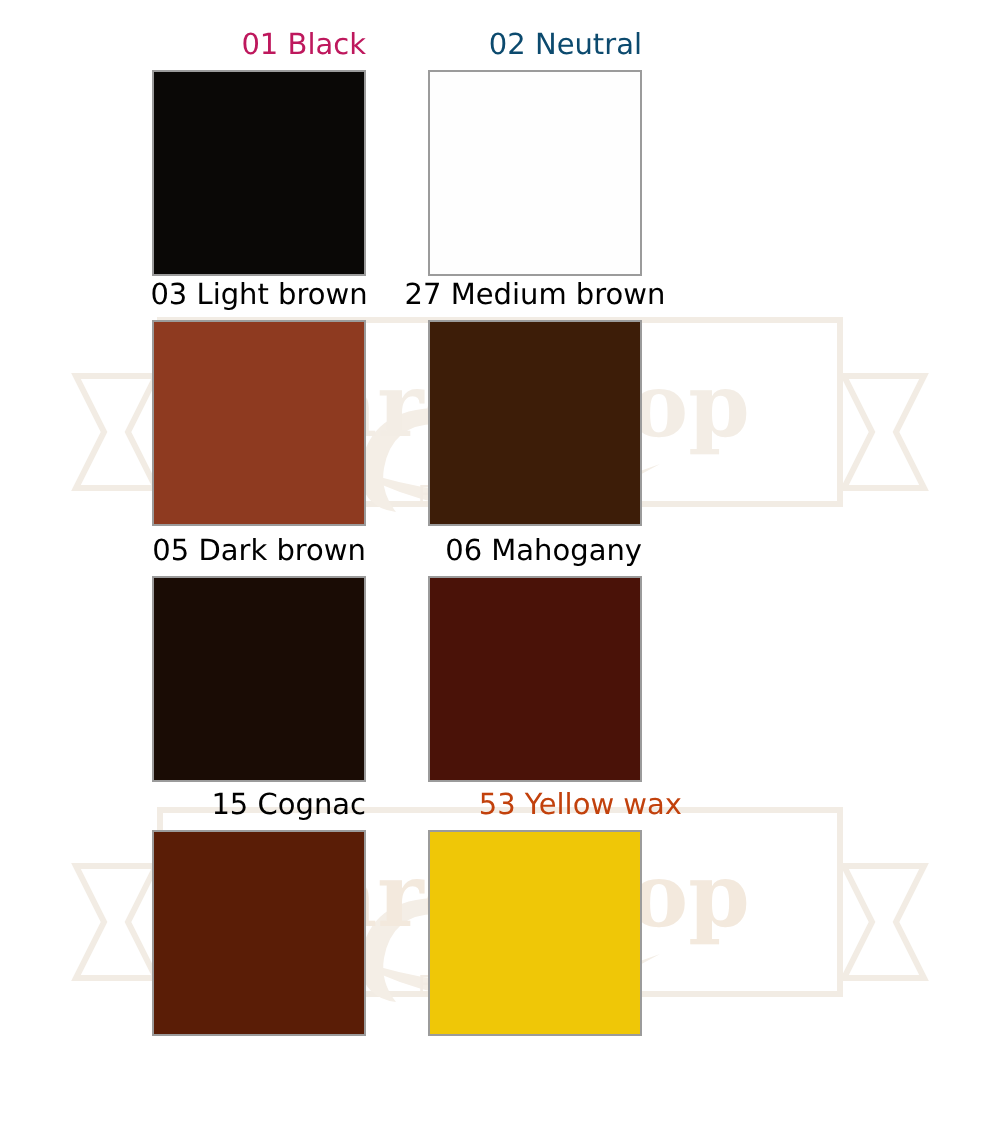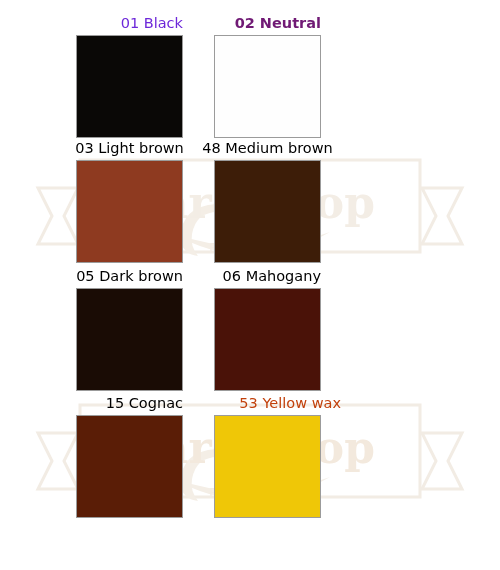--- a/index.html
+++ b/index.html
@@ -132,36 +132,36 @@
       <text x="230" y="112" text-anchor="middle" font-family="DejaVu Sans, Liberation Sans, sans-serif" font-size="13" letter-spacing="2" fill="#f2ebe3">EST. 2010</text>
     </svg>
   </div>
 
 </div>
 
 <div id="swatch-grid">
 
   <div class="swatch-row r0">
     <div class="swatch-cell c0">
-      <div class="swatch-label" style="color: #6d28d9;"><span>01 Black</span></div>
+      <div class="swatch-label" style="color: #be185d;"><span>01 Black</span></div>
       <div class="swatch-chip" style="background-color: rgb(10, 8, 6); border-color: rgb(155, 155, 155);"></div>
     </div>
     <div class="swatch-cell c1">
-      <div class="swatch-label" style="color: #701a75; font-weight: bold;"><span>02 Neutral</span></div>
+      <div class="swatch-label" style="color: #0c4a6e;"><span>02 Neutral</span></div>
       <div class="swatch-chip" style="background-color: rgb(254, 254, 254); border-color: rgb(155, 155, 155);"></div>
     </div>
   </div>
 
   <div class="swatch-row r1">
     <div class="swatch-cell c0">
       <div class="swatch-label" style="color: rgb(0, 0, 0);"><span>03 Light brown</span></div>
       <div class="swatch-chip" style="background-color: rgb(142, 58, 32); border-color: rgb(155, 155, 155);"></div>
     </div>
     <div class="swatch-cell c1">
-      <div class="swatch-label" style="color: rgb(0, 0, 0);"><span>48 Medium brown</span></div>
+      <div class="swatch-label" style="color: rgb(0, 0, 0);"><span>27 Medium brown</span></div>
       <div class="swatch-chip" style="background-color: rgb(61, 29, 8); border-color: rgb(155, 155, 155);"></div>
     </div>
   </div>
 
   <div class="swatch-row r2">
     <div class="swatch-cell c0">
       <div class="swatch-label" style="color: rgb(0, 0, 0);"><span>05 Dark brown</span></div>
       <div class="swatch-chip" style="background-color: rgb(26, 12, 5); border-color: rgb(155, 155, 155);"></div>
     </div>
     <div class="swatch-cell c1">

